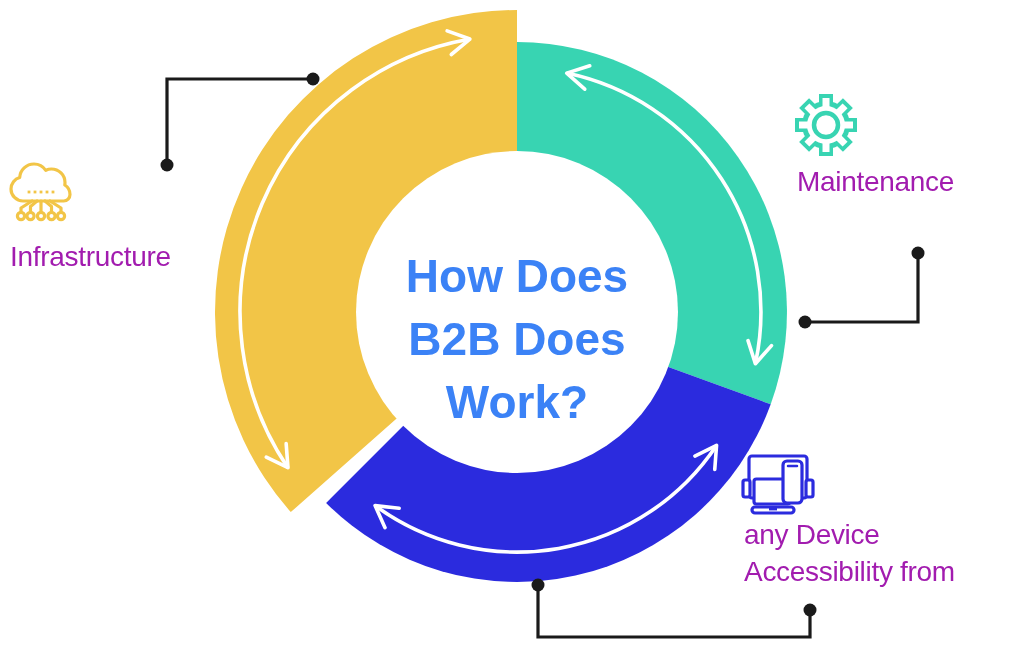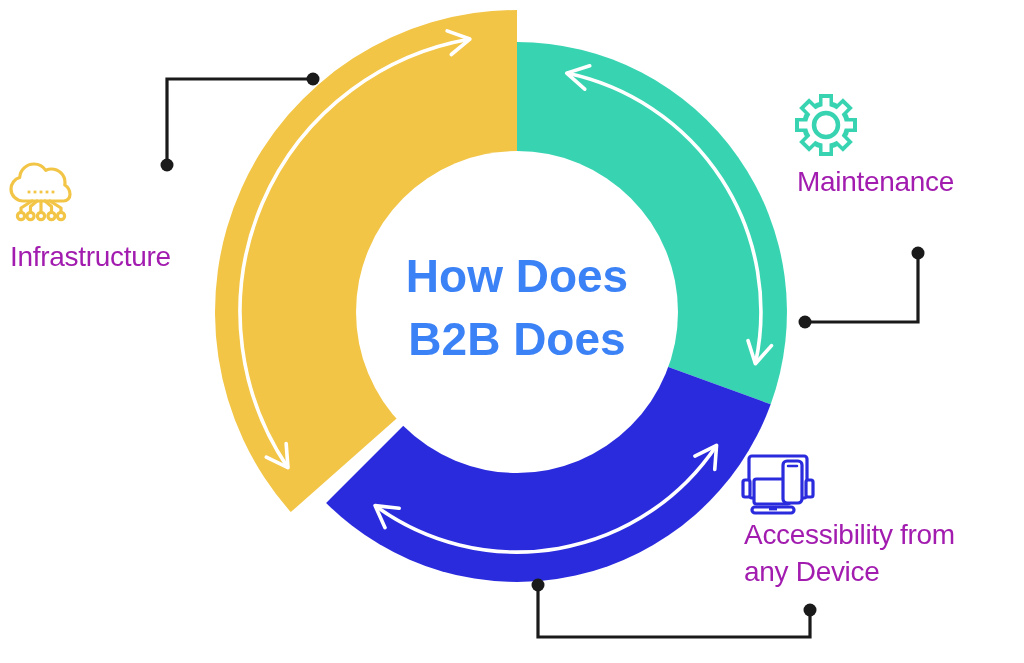--- a/index.html
+++ b/index.html
@@ -140,28 +140,29 @@
       <rect x="44" y="9" width="19" height="42" rx="4"></rect>
       <path d="M49,14 L58,14" stroke-width="2.5"></path>
       <rect x="13" y="55" width="42" height="6" rx="3"></rect>
     </g>
     <rect x="30" y="55.8" width="8" height="2.6" fill="#2B2BDE"></rect>
   </svg>
 
   <div class="title">
     <div>How Does</div>
     <div>B2B Does</div>
+    <div>Work?</div>
   </div>
 
   <div class="label cloud">
     <div>Infrastructure</div>
   </div>
 
   <div class="label maintenance">
     <div>Maintenance</div>
   </div>
 
   <div class="label accessibility">
+    <div>any Device</div>
     <div>Accessibility from</div>
-    <div>any Device</div>
   </div>
 
 </div>
 
 </body></html>

